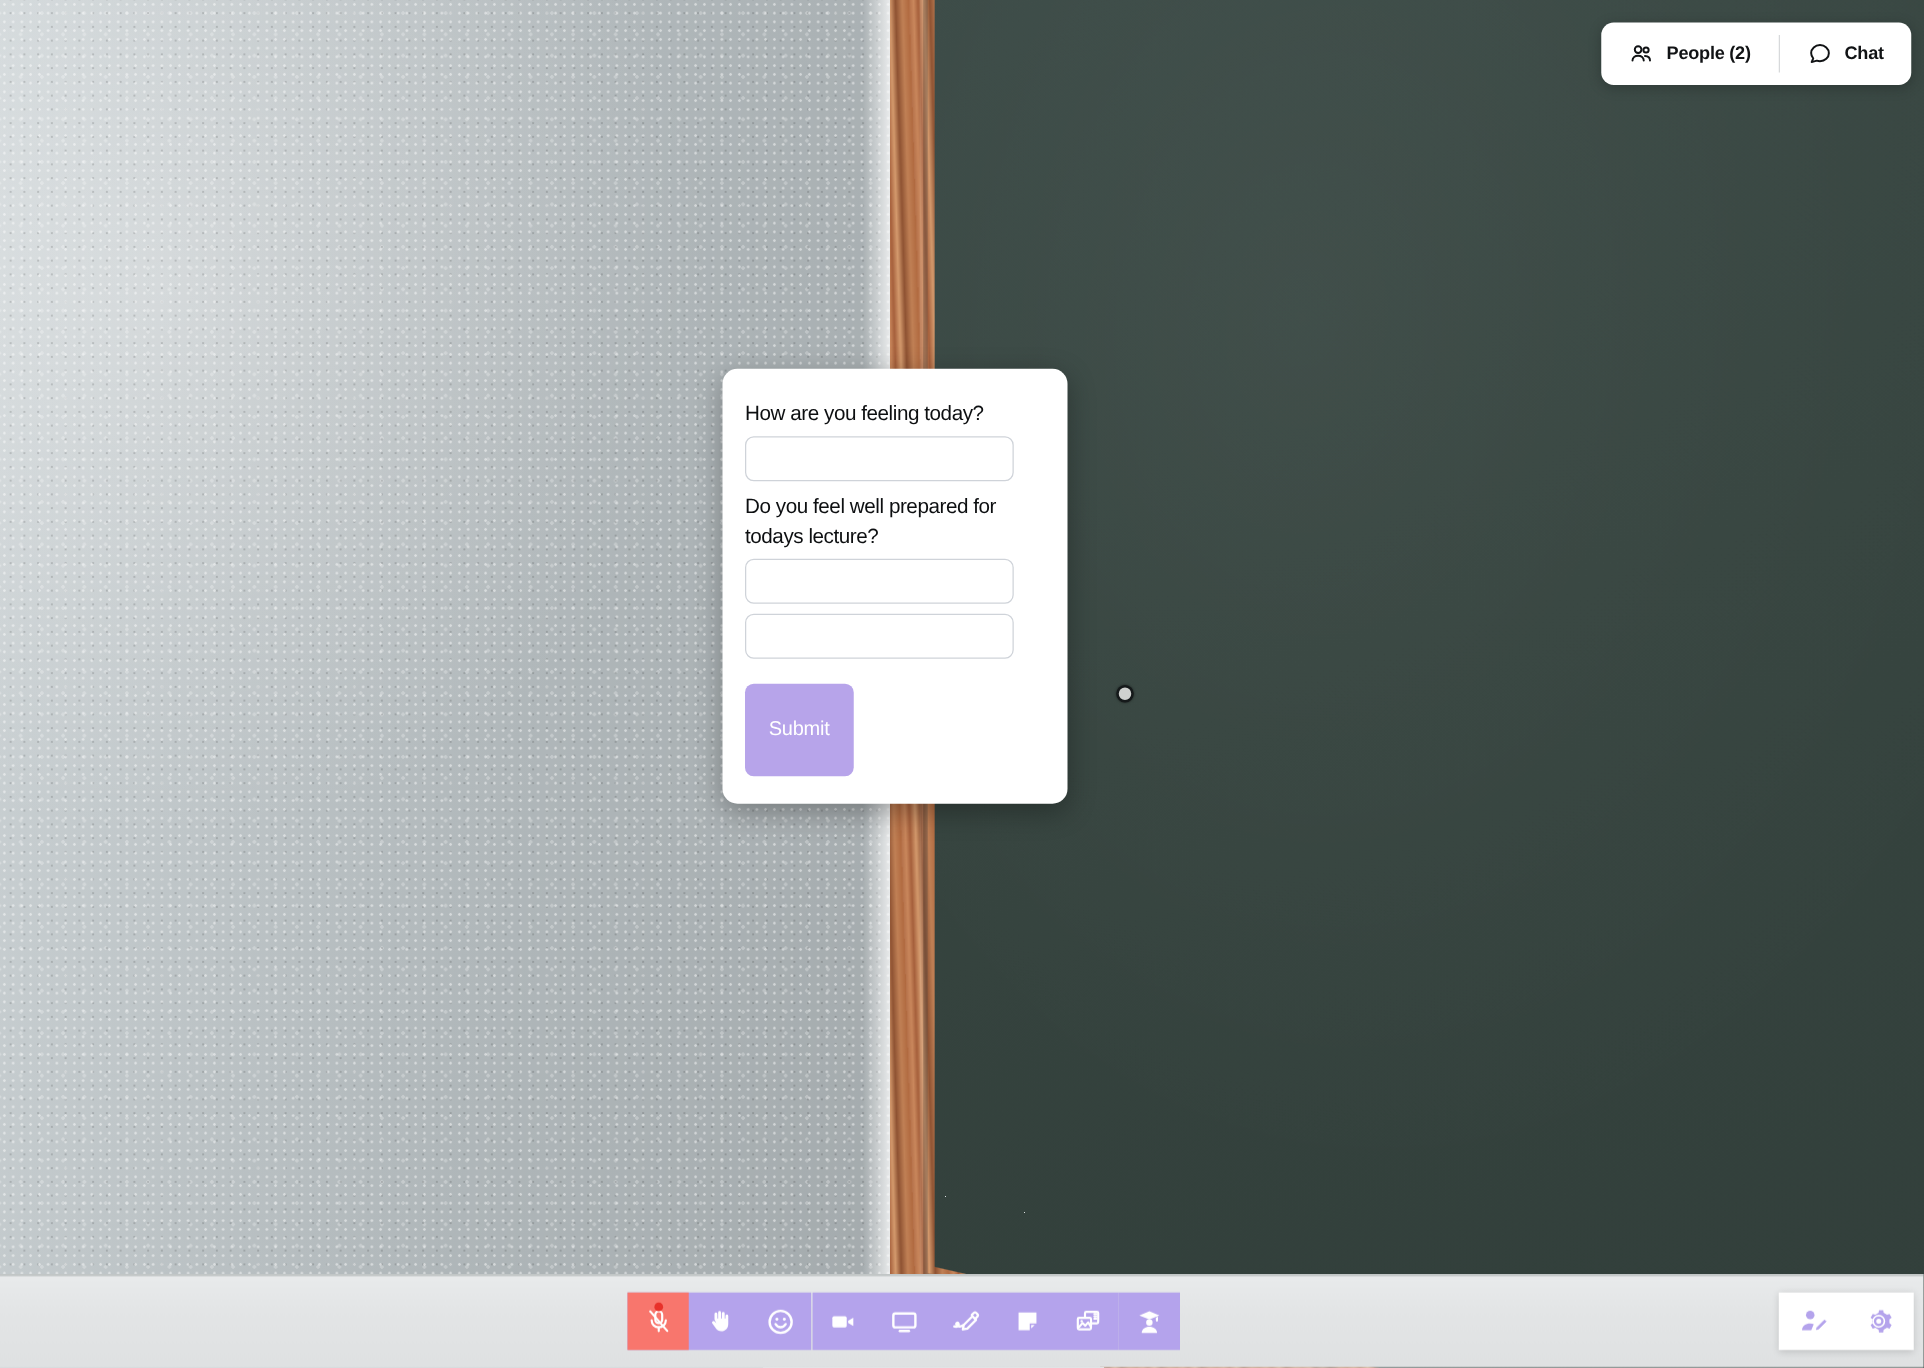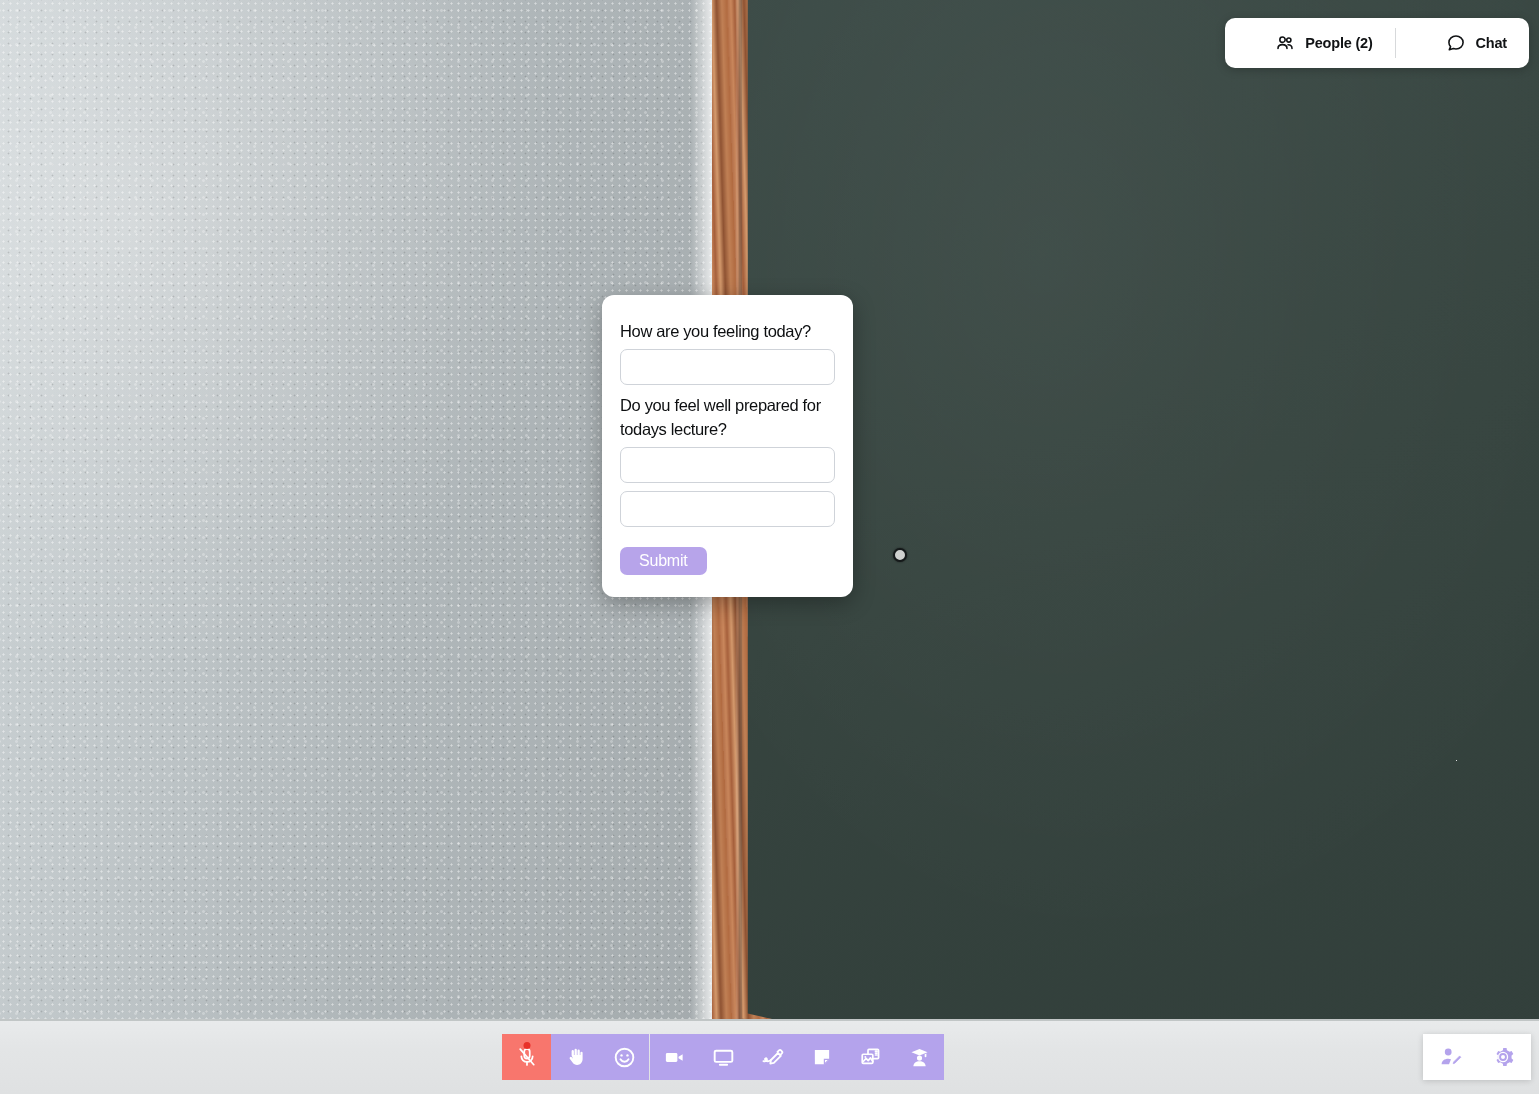--- a/index.html
+++ b/index.html
@@ -137,35 +137,33 @@
     padding: 0 22px;
     cursor: pointer;
     background: transparent;
     border: none;
     font-family: "Liberation Sans", sans-serif;
     font-size: 14.5px;
     font-weight: bold;
     color: #111315;
     letter-spacing: -.2px;
     white-space: nowrap;
-    margin-left: 28px;
   }
   .pill-sep { width: 1px; background: #d7d9db; margin: 10px 0; }
   .pill-btn svg { display: block; flex: none; }
 
   
   .form-card {
     position: absolute;
     left: 578px; top: 295px;
-    width: 251px;
+    width: 276px;
     background: #ffffff;
     border-radius: 12px;
     box-shadow: 0 6px 22px rgba(0,0,0,.30);
     padding: 24px 18px 22px 18px;
-    margin-left: 24px;
   }
   .q-label {
     font-family: "Liberation Sans", sans-serif;
     font-size: 16.5px;
     line-height: 24px;
     color: #0d0f11;
     letter-spacing: -.35px;
     margin: 0 0 6px 0;
   }
   .q-input {
@@ -184,21 +182,21 @@
   }
   .submit-btn {
     margin-top: 12px;
     background: #b7a4ea;
     border: none;
     border-radius: 7px;
     color: #ffffff;
     font-family: "Liberation Sans", sans-serif;
     font-size: 16px;
     letter-spacing: -.2px;
-    padding: 5px 19px;
+    padding: 28px 19px;
     cursor: pointer;
   }
 
   
   .tool-group {
     position: absolute;
     display: flex;
     align-items: center;
     background: #b4a3ec;
     height: 46px;

